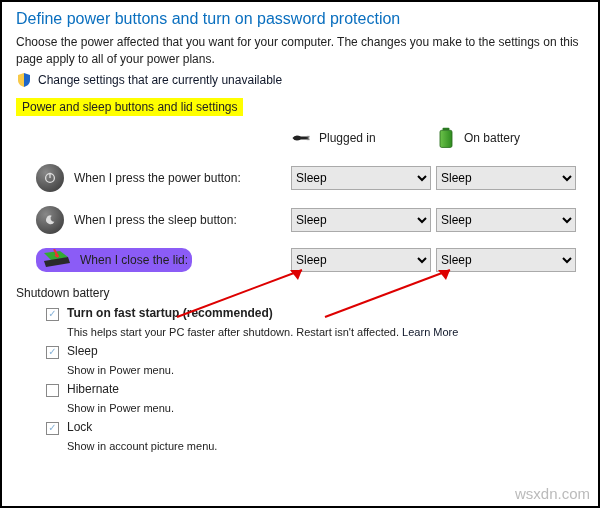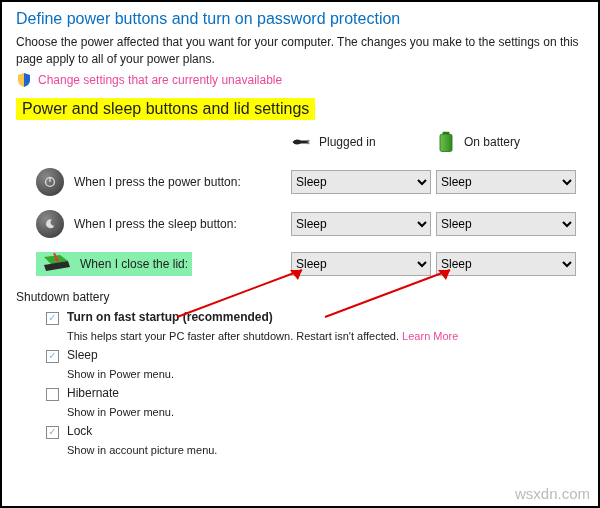--- a/index.html
+++ b/index.html
@@ -28,28 +28,28 @@
     margin-bottom: 4px;
   }
   .link-row {
     display: flex;
     align-items: center;
     gap: 6px;
     margin-bottom: 8px;
   }
   .shield { width: 16px; height: 16px; }
   .link {
-    color: #ec4899;
+    color: #0f172a;
     cursor: pointer;
   }
   .section-label {
     display: inline-block;
     background: #ffff00;
     padding: 2px 6px;
-    font-size: 16px;
+    font-size: 12px;
     margin: 2px 0 10px 0;
   }
   .cols-header {
     display: flex;
     align-items: center;
     padding-left: 275px;
     margin-bottom: 14px;
   }
   .col-hdr {
     display: flex;
@@ -70,21 +70,21 @@
     gap: 10px;
     width: 255px;
   }
   .rnd-icon {
     width: 28px; height: 28px; border-radius: 50%;
     background: radial-gradient(circle at 35% 30%, #888, #333);
     display: flex; align-items: center; justify-content: center;
   }
   .rnd-icon svg { width: 14px; height: 14px; }
   .lid-icon { width: 32px; height: 22px; }
-  .hl { background: #86efac; padding: 1px 4px; }
+  .hl { background: #8b5cf6; padding: 1px 4px; border-radius: 10px; }
   select {
     width: 140px;
     height: 24px;
     font-family: inherit;
     font-size: 12px;
     background: #e8e8e8;
     border: 1px solid #aaa;
     margin-right: 5px;
   }
   .shutdown-hdr {

